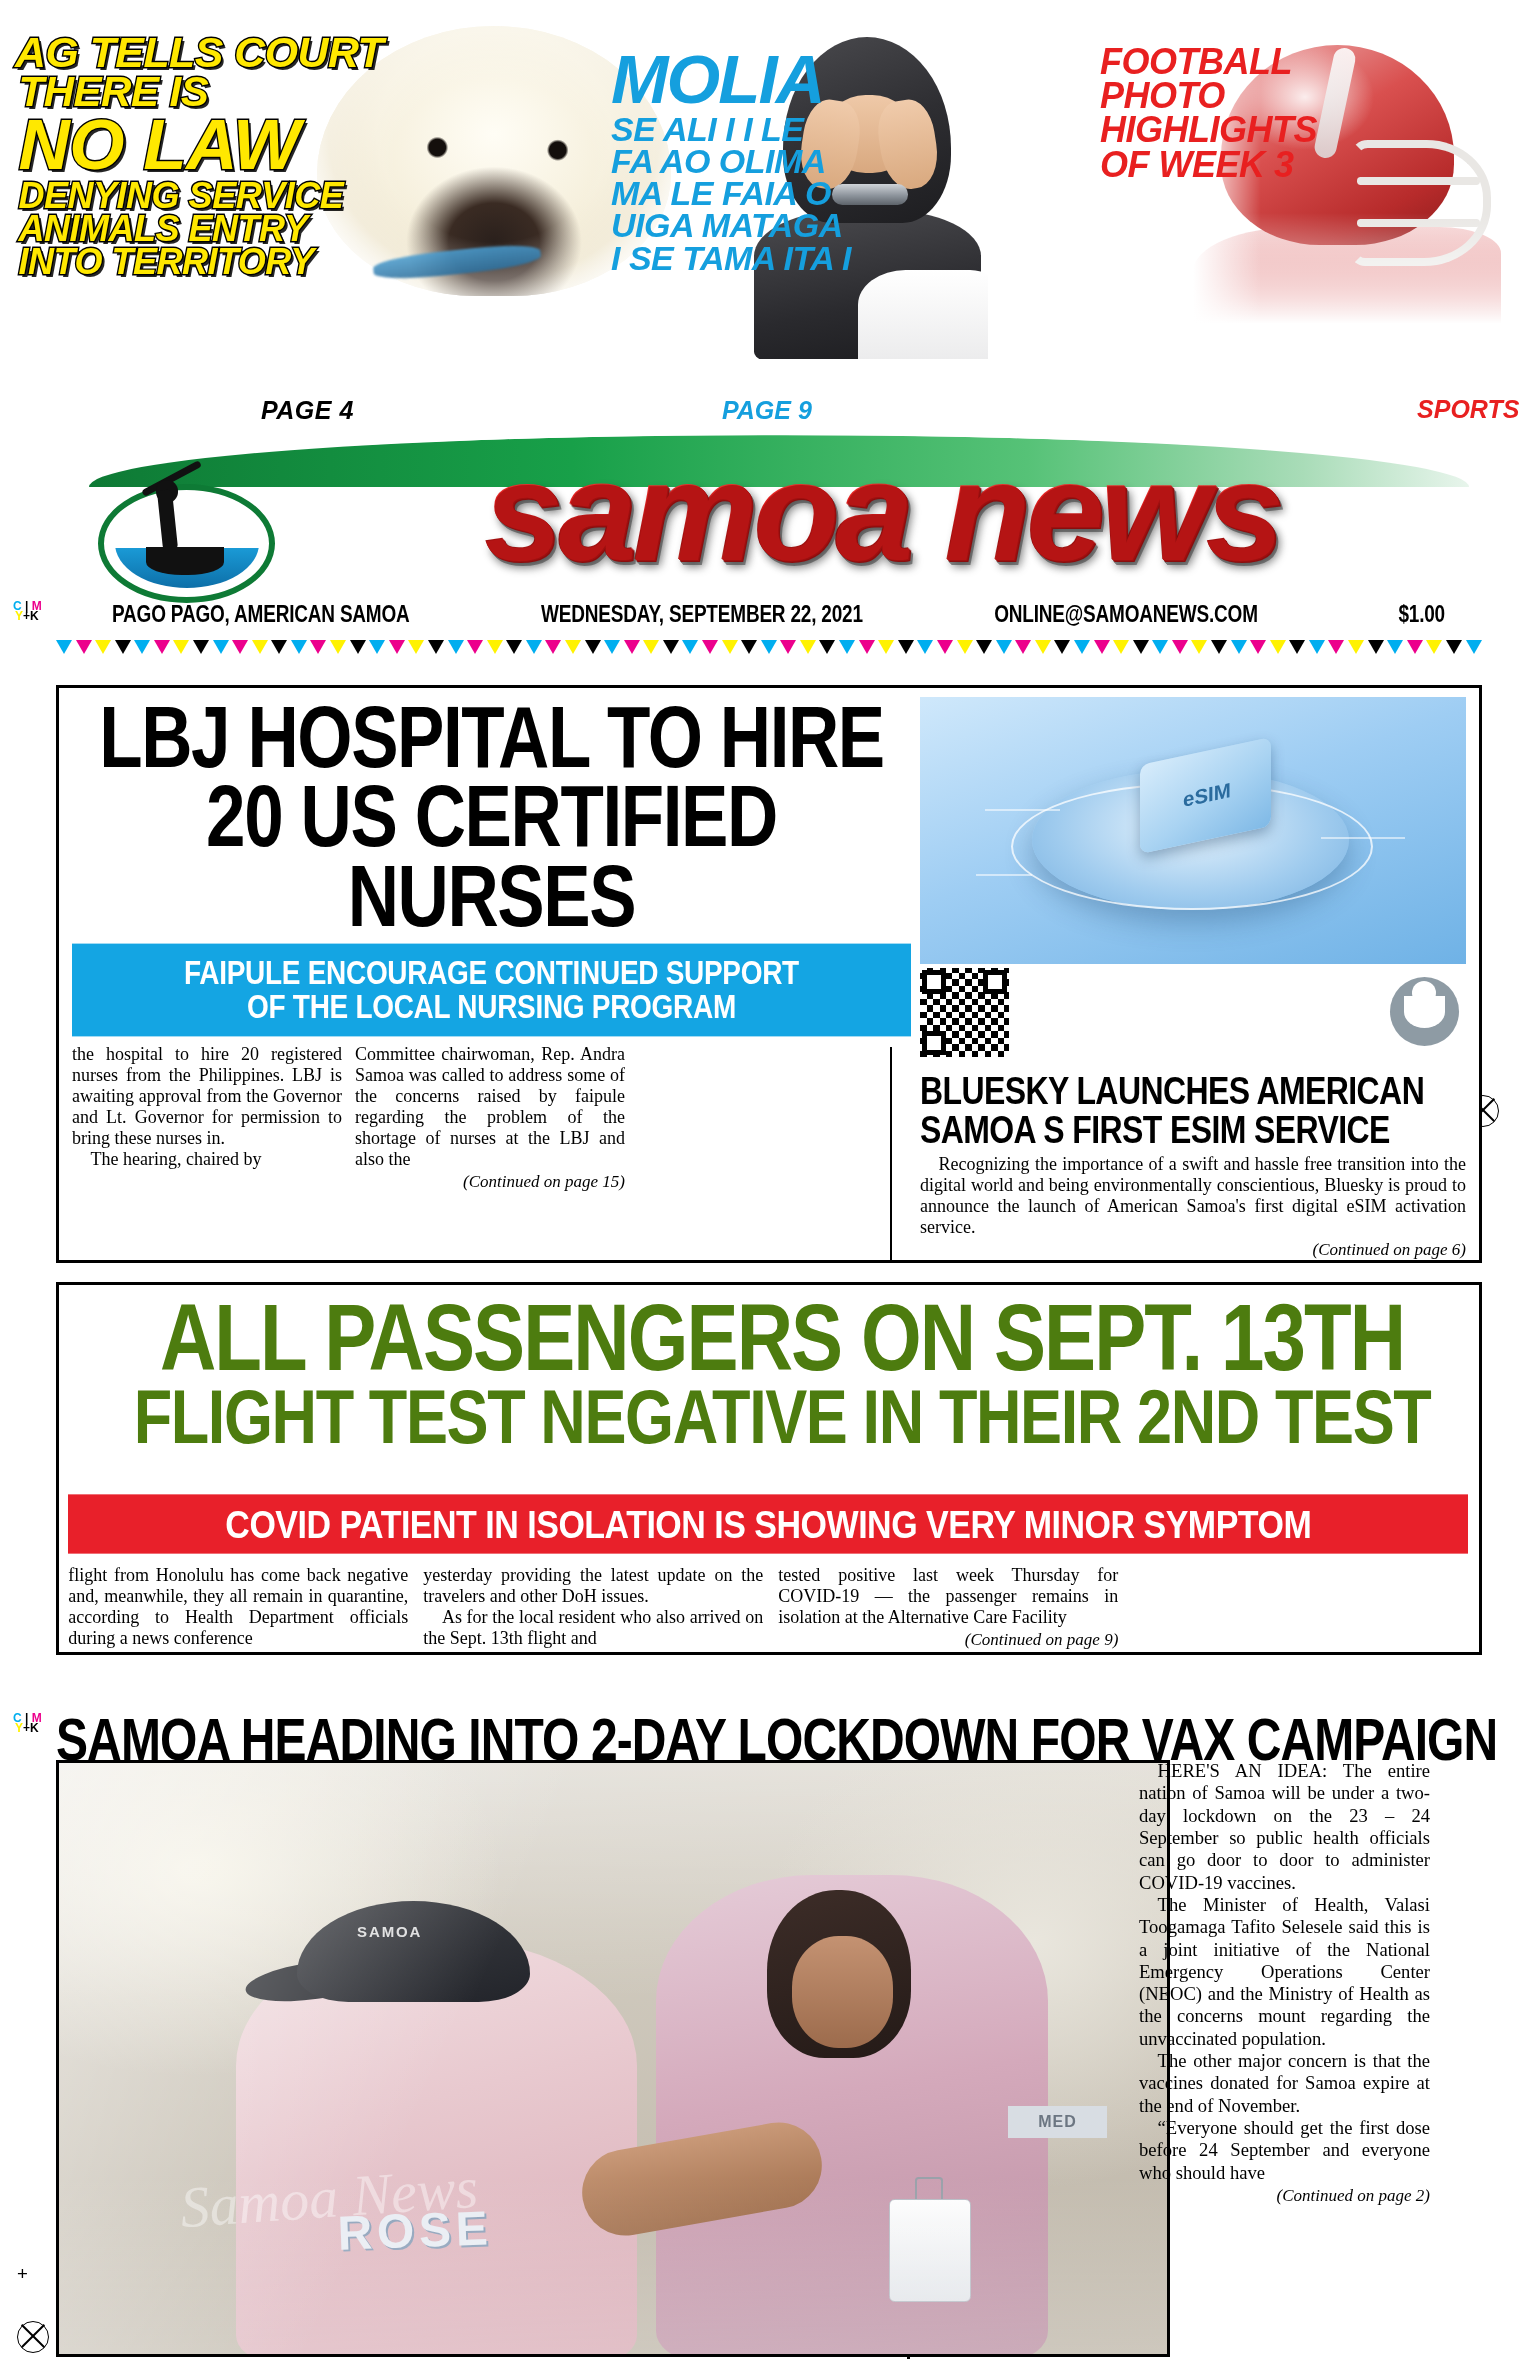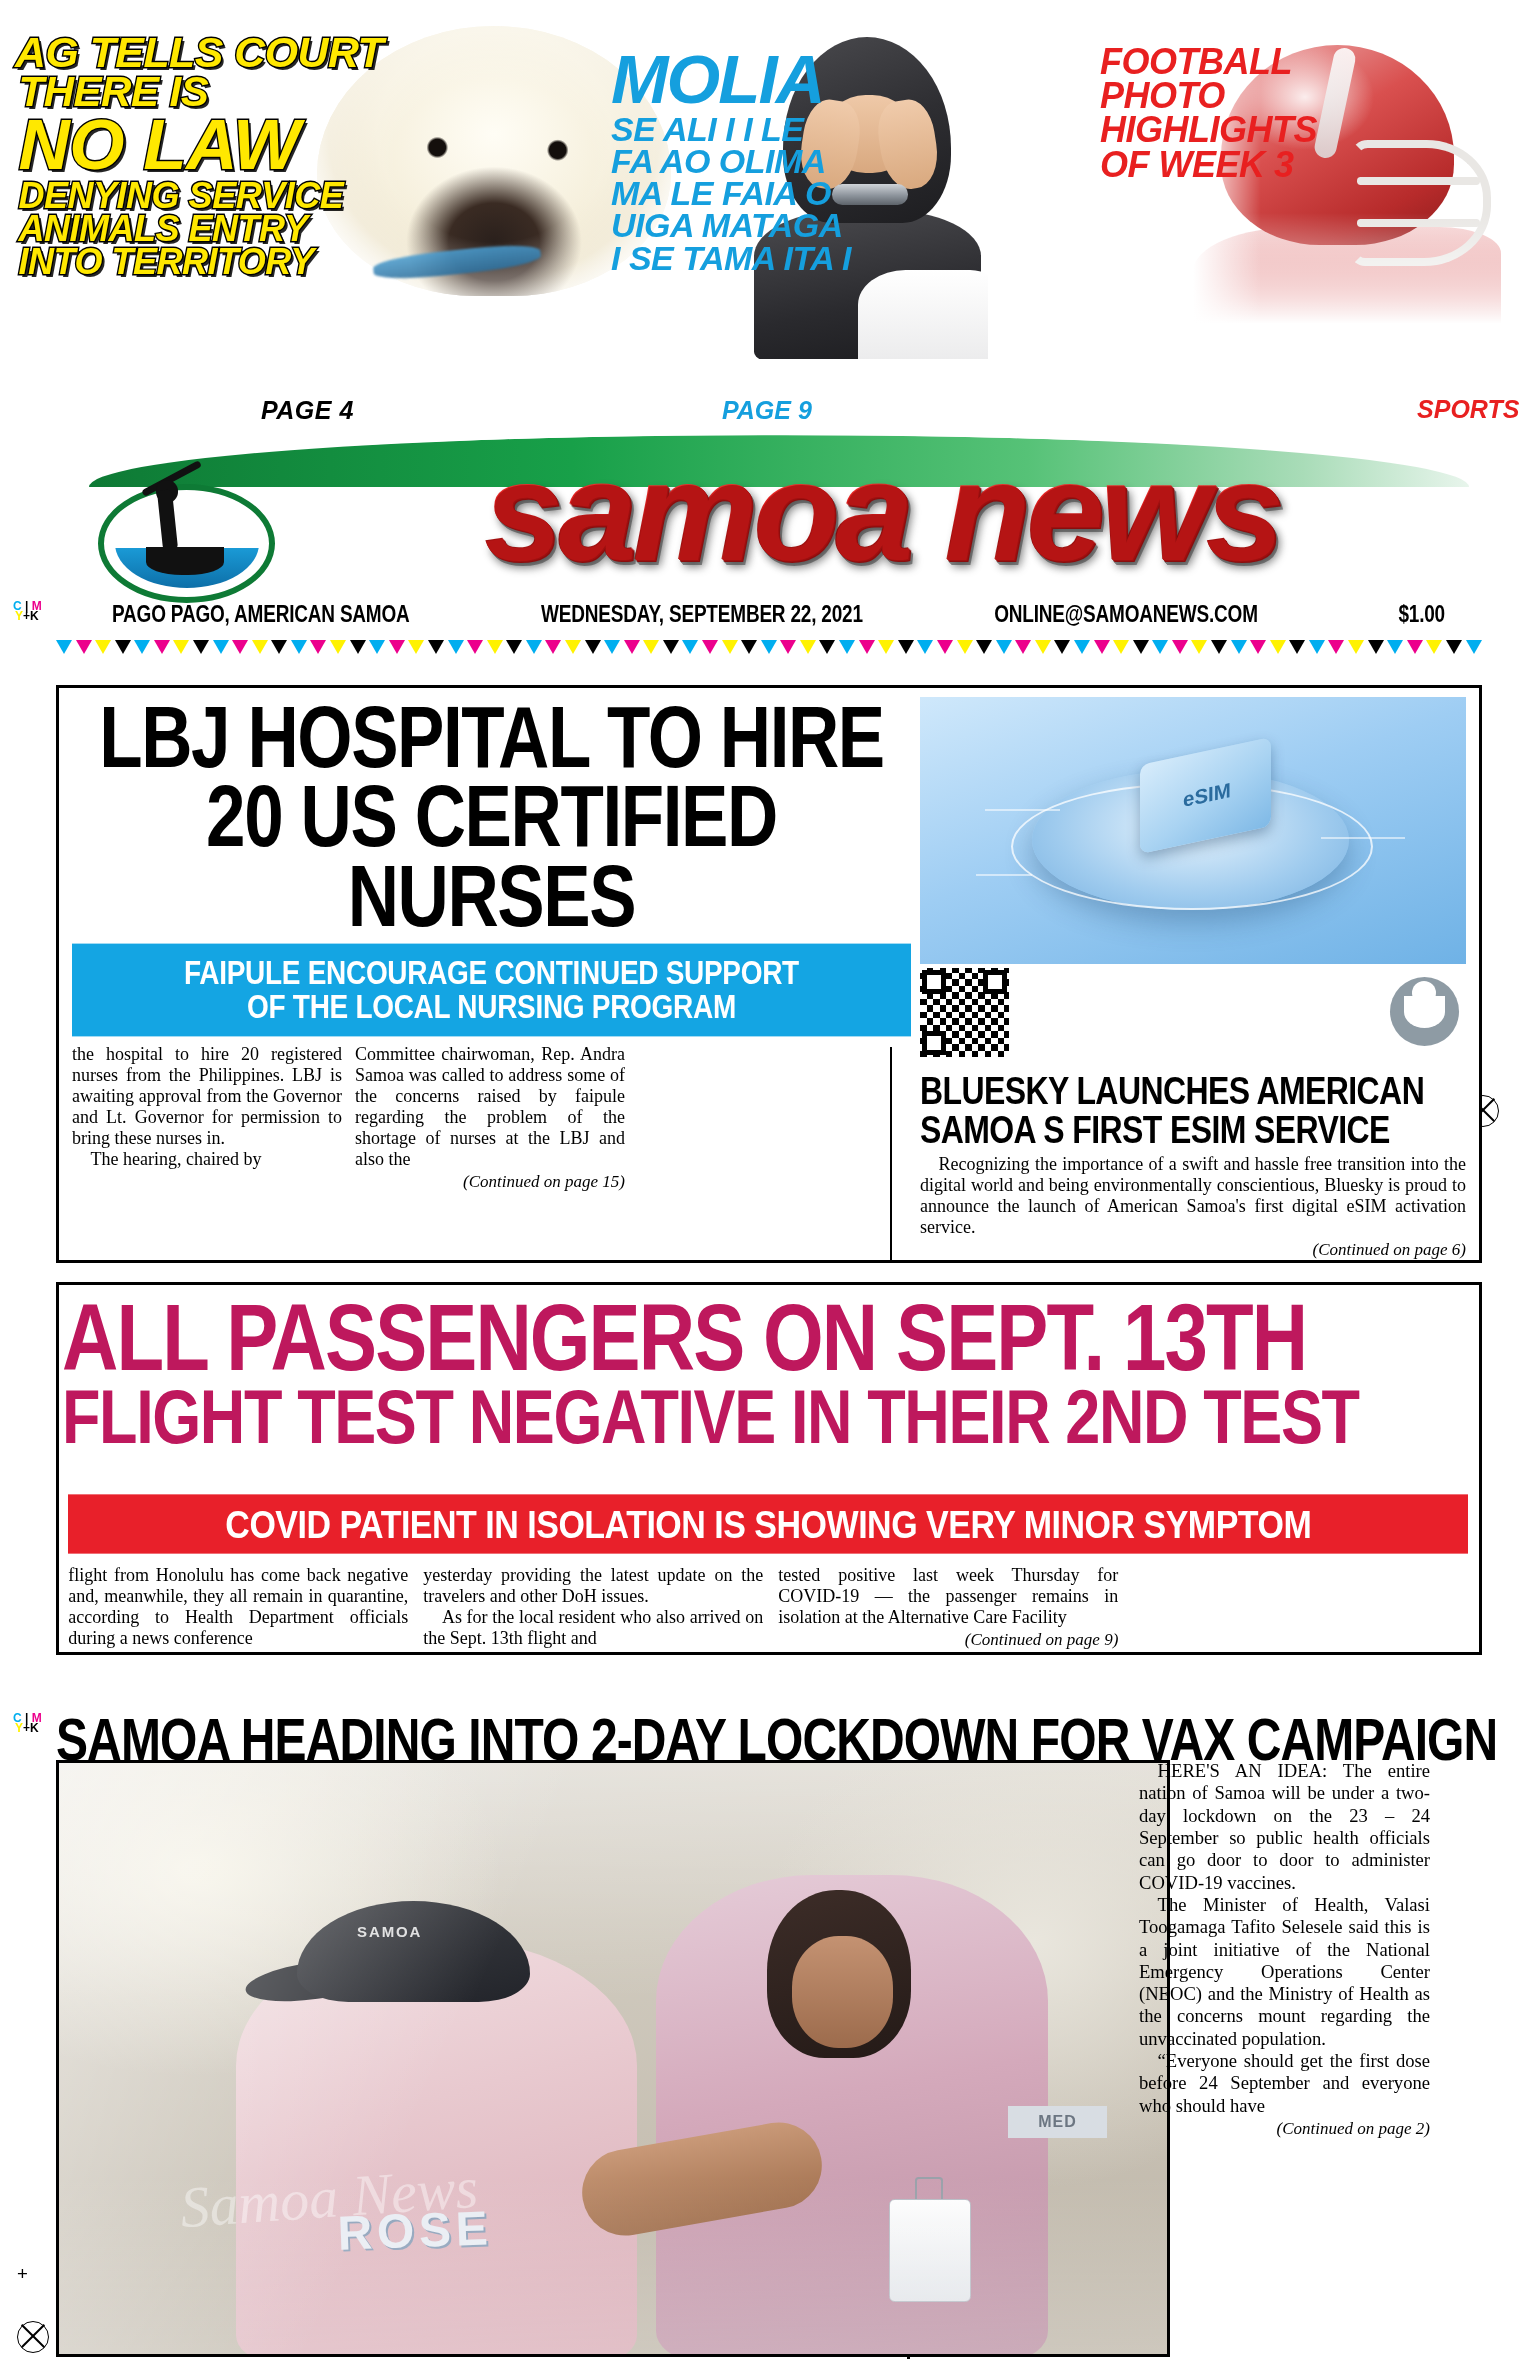--- a/index.html
+++ b/index.html
@@ -375,22 +375,22 @@
     font-weight: 700; font-size: 32px; line-height: 1.0; letter-spacing: -0.6px;
     color: #000;
     transform: scaleY(1.2); transform-origin: top left;
   }
   .s1-esim-body { position: absolute; right: 13px; top: 466px; width: 546px; }
 
   
   .story2 { position: absolute; left: 56px; top: 1282px; width: 1426px; height: 373px;
             border: 3.7px solid #000; background: #fff; }
   .s2-head {
-    position: absolute; left: 3px; top: 7.5px; width: 1400px; text-align: left;
-    font-family: "Liberation Sans", sans-serif; font-weight: 700; color: #be185d;
+    position: absolute; left: 23px; top: 7.5px; width: 1400px; text-align: center;
+    font-family: "Liberation Sans", sans-serif; font-weight: 700; color: #4d7c0f;
   }
   .s2-head .h1 { font-size: 78px; line-height: .96; letter-spacing: -1.9px;
                  transform: scaleY(1.2); transform-origin: top center; display:block;}
   .s2-head .h2 { font-size: 63px; line-height: .98; letter-spacing: -1.4px; margin-top: 13px;
                  transform: scaleY(1.22); transform-origin: top center; display:block;}
   .s2-kicker {
     position: absolute; left: 9.3px; top: 213px; width: 1400px; height: 52px;
     background: #E8202A; color: #fff;
     display: flex; align-items: center; justify-content: center;
     font-family: "Liberation Sans", sans-serif;
@@ -810,20 +810,21 @@
     <div class="badge-clip"></div>
     <div class="badge"></div>
     <div class="tag">MED</div>
     <div class="watermark">Samoa News</div>
     <div class="glare"></div>
   </div>
 
   <div class="story3-side">
     <div class="side-body">HERE'S AN IDEA: The entire nation of Samoa will be under a two-day lockdown on the 23 – 24 September so public health officials can go door to door to administer COVID-19 vaccines.</div>
     <div class="side-body">The Minister of Health, Valasi Toogamaga Tafito Selesele said this is a joint initiative of the National Emergency Operations Center (NEOC) and the Ministry of Health as the concerns mount regarding the unvaccinated population.</div>
+    <div class="side-body">The other major concern is that the vaccines donated for Samoa expire at the end of November.</div>
     <div class="side-body">“Everyone should get the first dose before 24 September and everyone who should have</div>
     <div class="contd">(Continued on page 2)</div>
   </div>
 
   <div class="col-rule" style="left:890px; top:1047px; height:213px;"></div>
 
 </div>
 
 
 </body></html>

